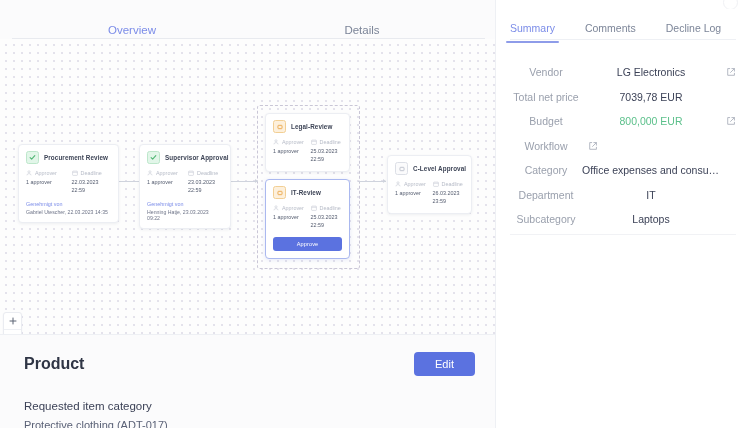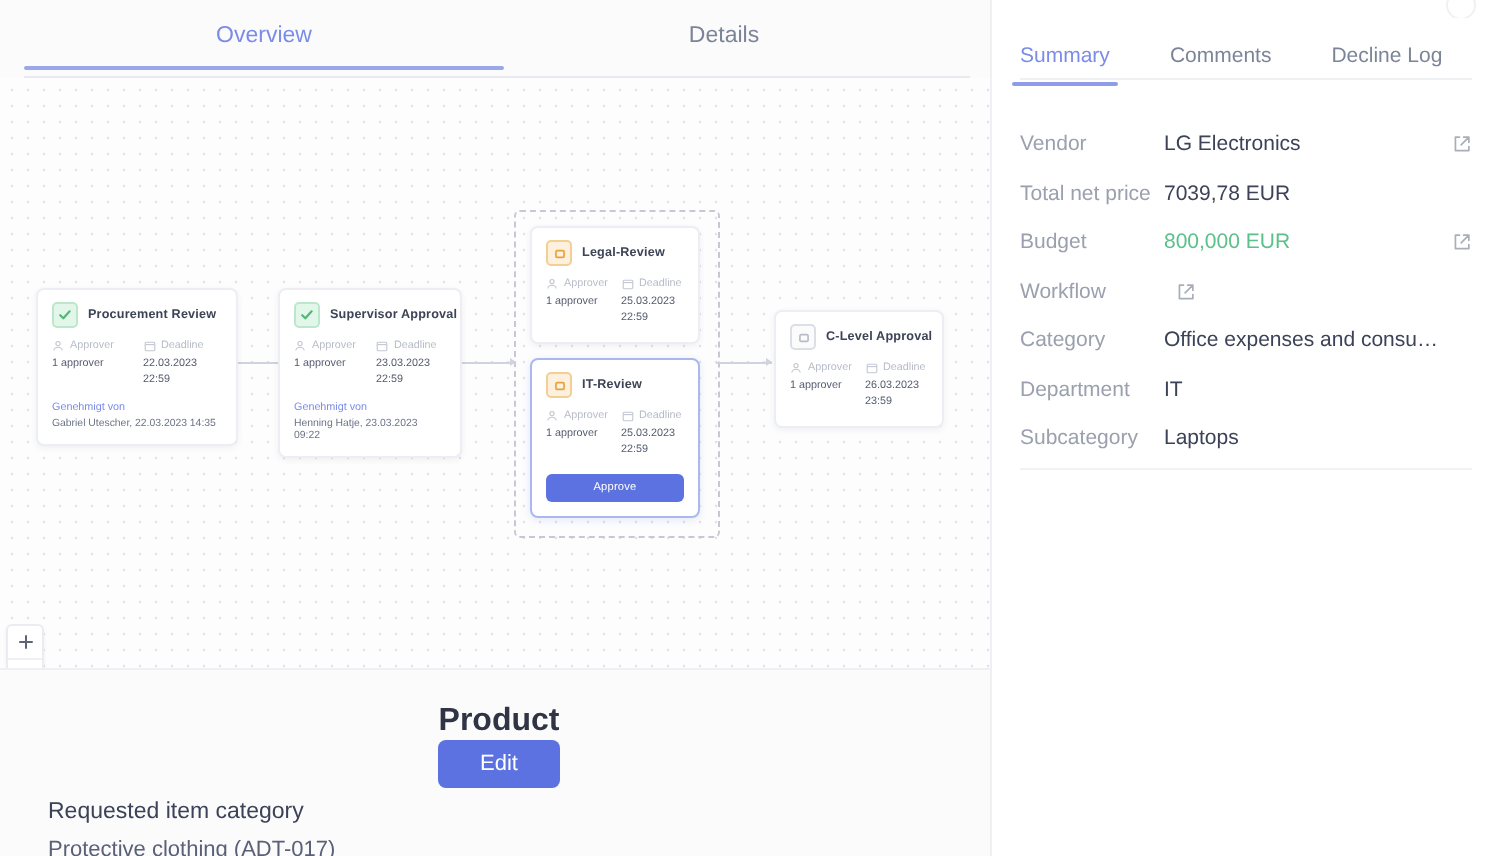--- a/index.html
+++ b/index.html
@@ -9,21 +9,21 @@
     background:#ffffff;color:#3c4257;
     -webkit-font-smoothing:antialiased;
   }
   .app{position:relative;width:750px;height:428px;display:flex;}
 
   
   .left{position:relative;width:495px;height:428px;background:#fbfbfc;overflow:hidden;}
 
   .tabbar{position:relative;height:39px;background:#fbfbfc;display:flex;align-items:flex-start;}
   .tabbar:after{content:"";position:absolute;left:12px;right:10px;bottom:0;height:1px;background:#e8eaef;}
-  .tab{flex:0 0 auto;text-align:center;font-size:11.5px;padding:12px 0 11px;position:relative;color:#7c8598;cursor:pointer;}
+  .tab{flex:0 0 auto;text-align:center;font-size:11.5px;padding:24px 0 11px;position:relative;color:#7c8598;cursor:pointer;}
   .tab.t1{width:240px;margin-left:12px;}
   .tab.t2{width:220px;}
   .tab.active{color:#7b8ce8;}
   .tab.active:after{content:"";position:absolute;left:0;right:0;bottom:0;height:2.5px;background:#9aa8ea;border-radius:2px;}
 
   .canvas{position:absolute;left:0;top:39px;right:0;bottom:93px;overflow:hidden;
     background-color:#fdfdfd;
     background-image:radial-gradient(circle, #e2e0ea 0.7px, rgba(0,0,0,0) 0.8px);
     background-size:8px 8px;background-position:2px 2px;}
 
@@ -55,40 +55,40 @@
   .arrow{position:absolute;width:0;height:0;border-top:2.5px solid transparent;border-bottom:2.5px solid transparent;border-left:3.5px solid #cfd3dd;}
 
   
   .zoomctl{position:absolute;left:3px;top:273px;width:17px;background:#fff;border:1px solid #eaecf1;border-radius:3px;
            box-shadow:0 1px 2px rgba(45,55,90,.06);overflow:hidden;}
   .zbtn{height:16px;display:flex;align-items:center;justify-content:center;cursor:pointer;border-bottom:1px solid #eef0f4;color:#6a7183;}
   .zbtn:last-child{border-bottom:none;}
 
   
   .product{position:absolute;left:0;right:0;bottom:0;height:93px;background:#fbfbfc;border-top:1px solid #eef0f4;}
-  .prow{position:absolute;left:24px;right:20px;top:17px;display:flex;align-items:center;justify-content:space-between;flex-direction:column;}
+  .prow{position:absolute;left:24px;right:20px;top:17px;display:flex;align-items:center;justify-content:space-between;}
   .ptitle{font-size:16px;font-weight:bold;color:#2f3545;}
   .editbtn{background:#5b72e0;color:#fff;font-size:11px;padding:6px 21px;border-radius:4px;cursor:pointer;}
   .plabel{position:absolute;left:24px;top:65px;font-size:11.5px;color:#3c4257;}
   .pvalue{position:absolute;left:24px;top:84px;font-size:11px;color:#5a6176;}
 
   
   .right{position:relative;width:255px;height:428px;background:#fff;border-left:1px solid #eef0f4;box-sizing:border-box;}
   .rtopstub{position:absolute;left:0;right:0;top:0;height:9px;overflow:hidden;}
   .stubtxt{position:absolute;left:18px;top:-4px;font-size:10px;color:#eef0f3;white-space:nowrap;}
   .stubcirc{position:absolute;right:12px;top:-5px;width:13px;height:13px;border-radius:50%;border:1px solid #f0f1f4;}
 
   .rtabs{position:absolute;left:0;right:0;top:12px;height:28px;display:flex;align-items:flex-start;padding-left:14px;box-sizing:border-box;}
   .rtabs:after{content:"";position:absolute;left:14px;right:14px;bottom:0;height:1px;background:#eef0f4;}
   .rtab{font-size:10.5px;color:#7c8598;padding:10px 0 9px;margin-right:30px;position:relative;cursor:pointer;white-space:nowrap;}
   .rtab.active{color:#7b8ce8;}
   .rtab.active:after{content:"";position:absolute;left:-4px;right:-4px;bottom:0;height:2px;background:#8e9ce9;border-radius:2px;}
 
   .fields{position:absolute;left:0;right:0;top:60px;padding:0 14px 0 14px;box-sizing:border-box;}
-  .frow{display:flex;align-items:center;height:24.5px;}
+  .frow{display:flex;align-items:center;height:24.5px;text-align:center;}
   .fkey{width:72px;flex:0 0 auto;font-size:10.5px;color:#9aa0ad;}
   .fval{flex:1;font-size:10.5px;color:#3c4257;white-space:nowrap;overflow:hidden;text-overflow:ellipsis;}
   .fval.green{color:#5cc08b;}
   .flink{width:16px;flex:0 0 auto;display:flex;align-items:center;justify-content:flex-end;color:#9aa0ad;cursor:pointer;}
   .flink.empty{visibility:hidden;}
 
   .divider{position:absolute;left:14px;right:14px;top:234px;height:1px;background:#f1f2f5;}
 
   .actions{position:absolute;left:0;right:0;bottom:0;padding:0 14px 12px;box-sizing:border-box;}
   .actxt{font-size:10.5px;color:#8d94a3;margin-bottom:8px;}

